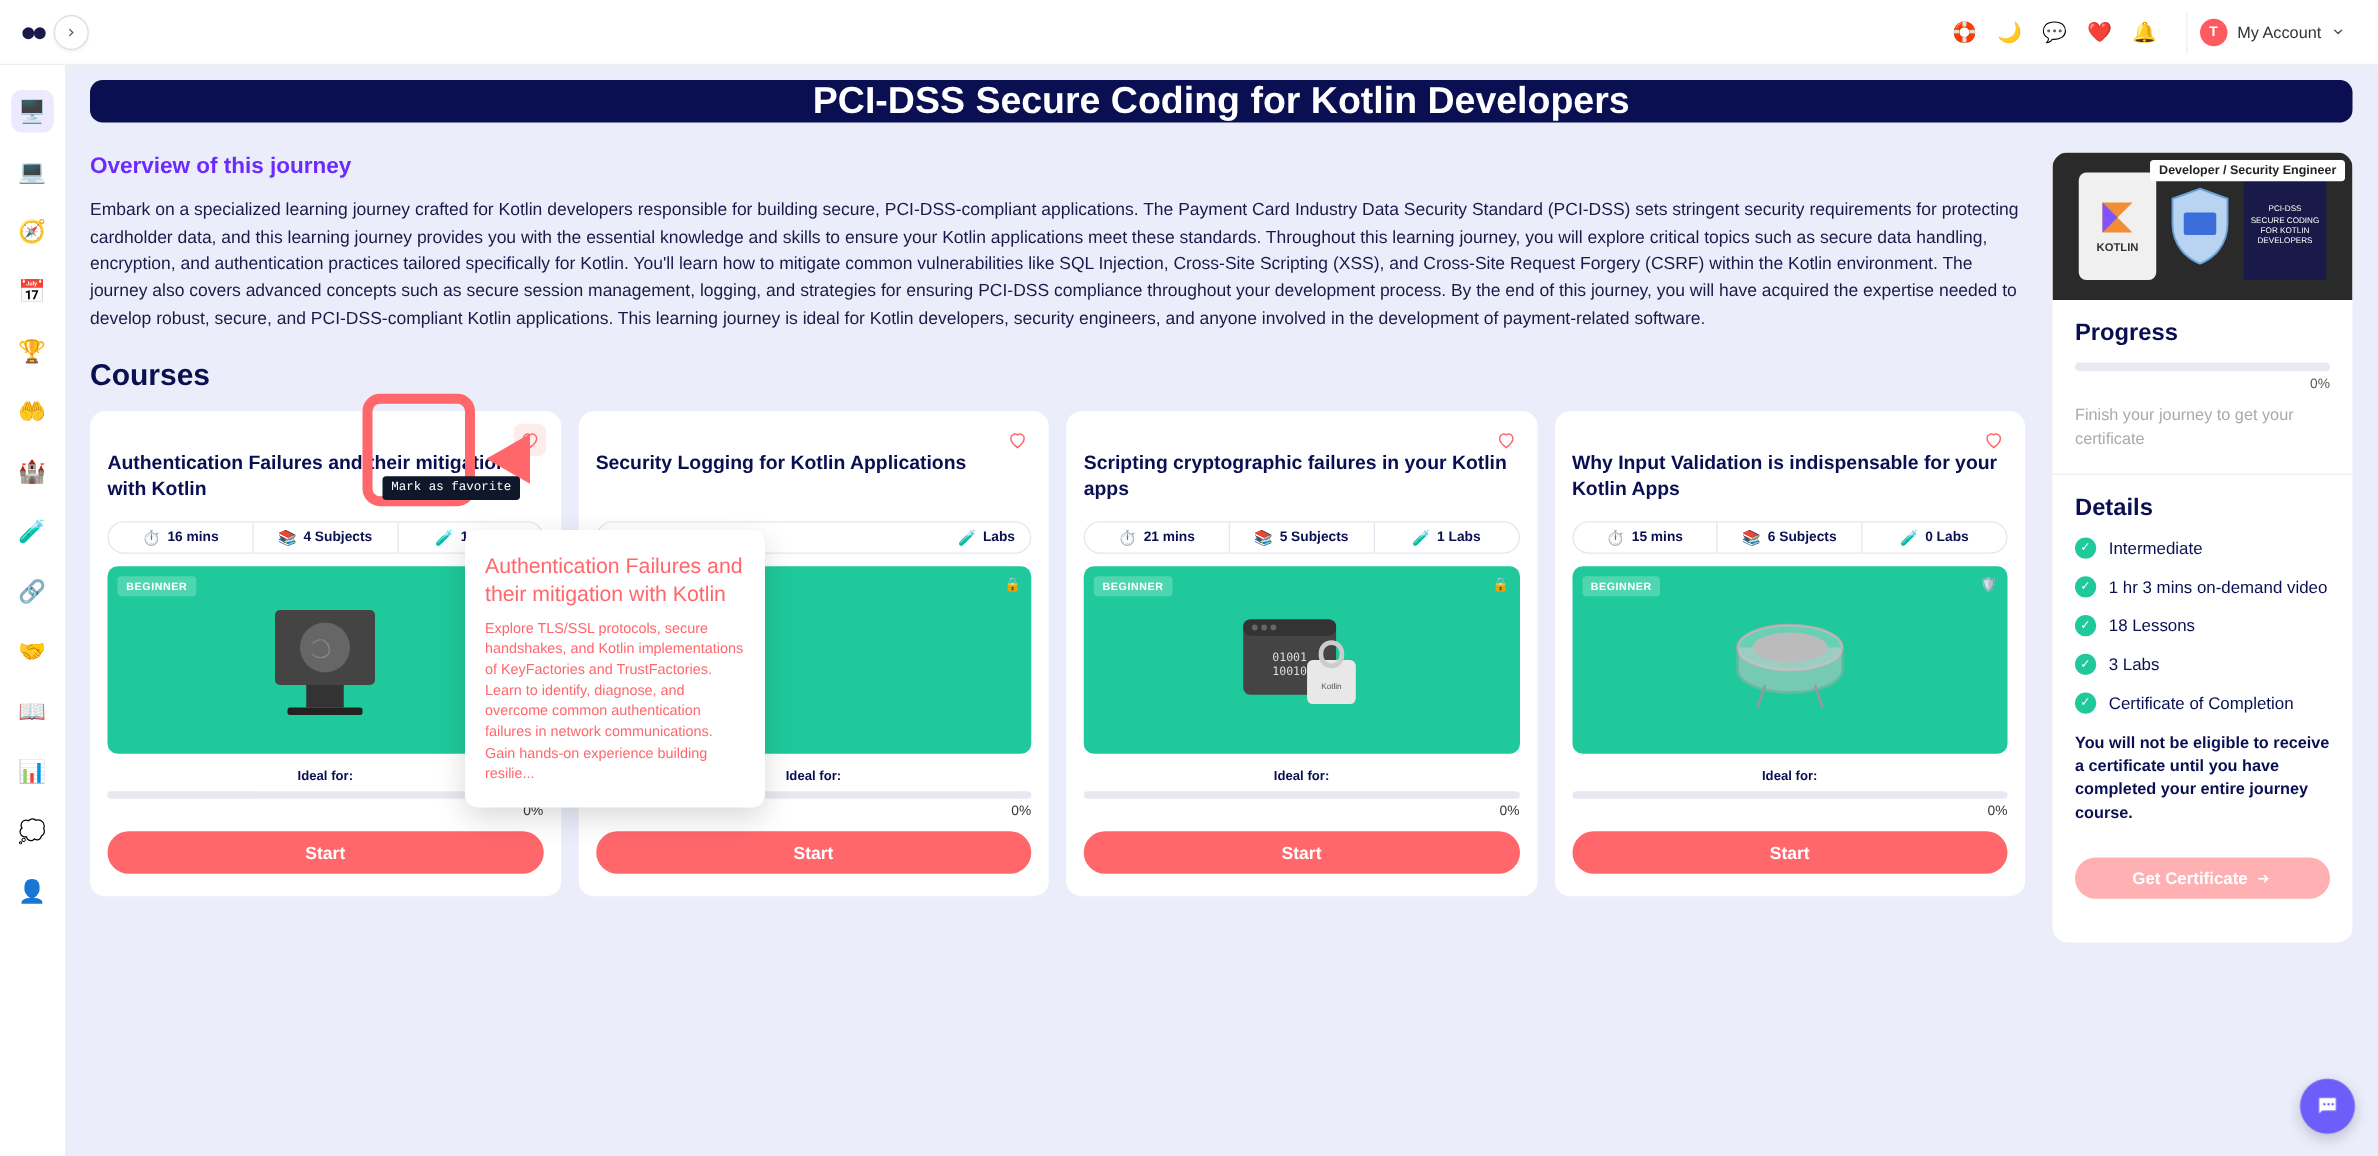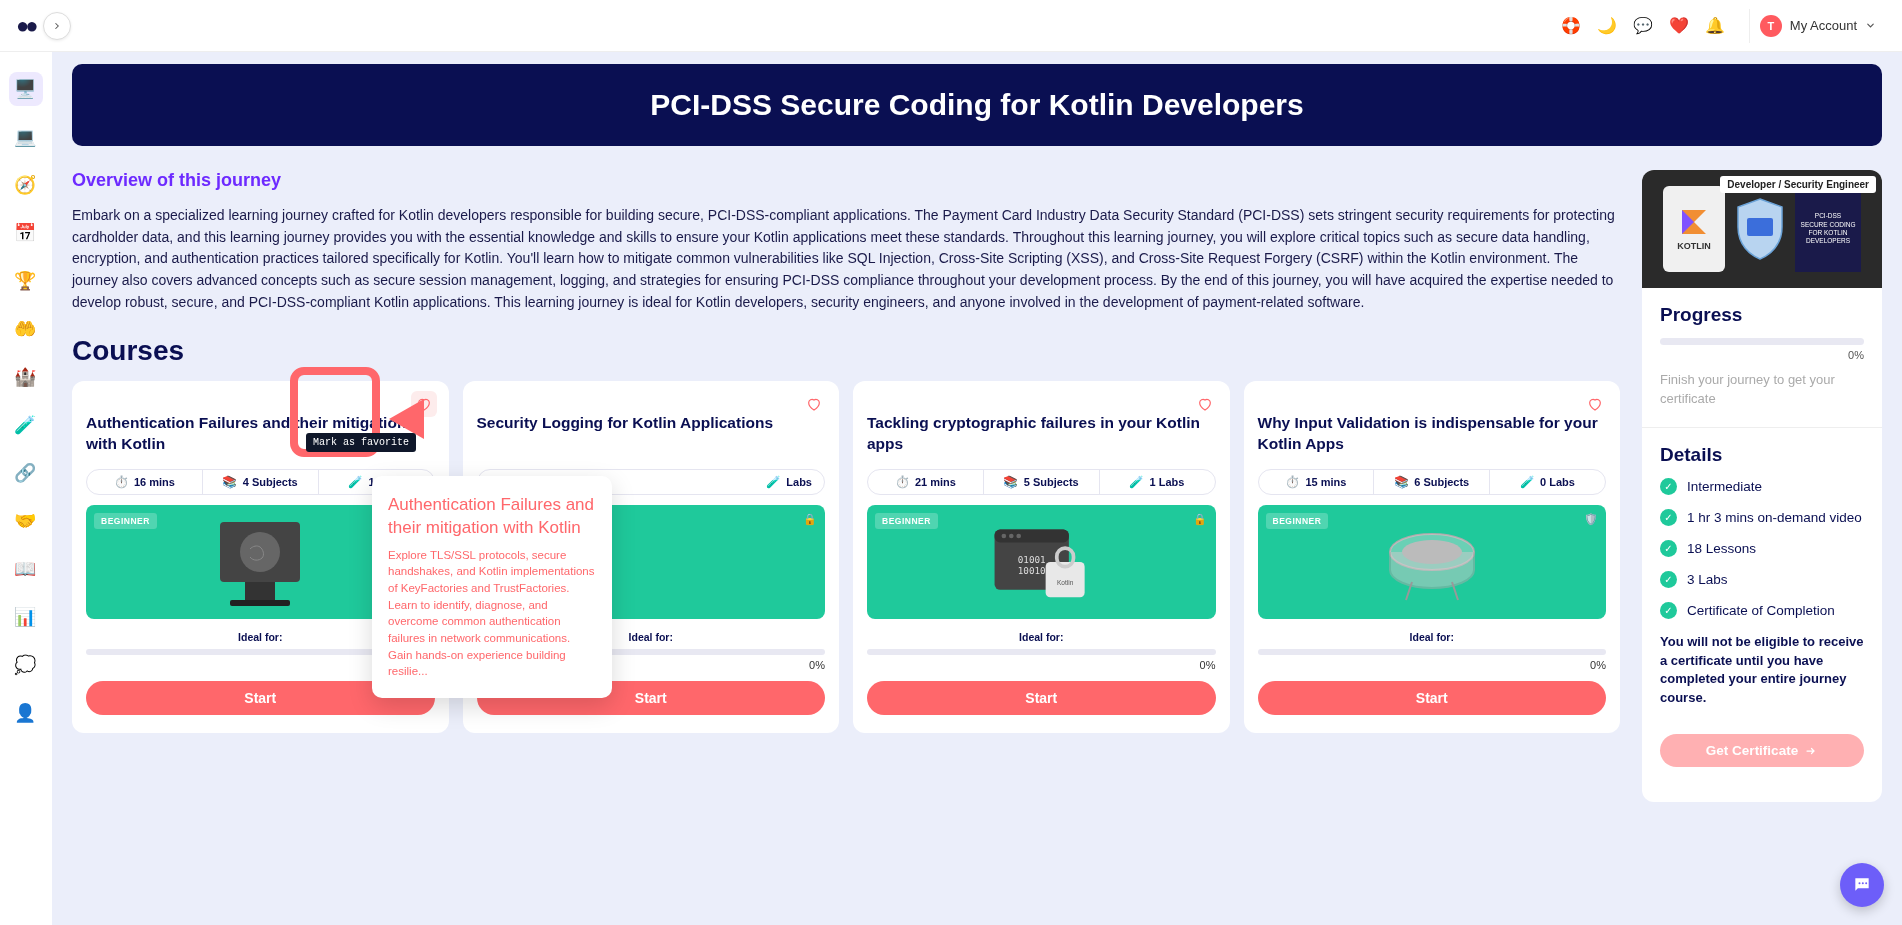--- a/index.html
+++ b/index.html
@@ -16,43 +16,43 @@
 .avatar { width: 22px; height: 22px; border-radius: 50%; background: #ff5a5f; color: #fff; display: flex; align-items: center; justify-content: center; font-size: 11px; font-weight: 600; }
 .account-txt { font-size: 13px; color: #333; }
 
 
 .left-sidebar { position: fixed; top: 52px; left: 0; bottom: 0; width: 52px; background: #fff; display: flex; flex-direction: column; align-items: center; padding-top: 20px; gap: 14px; z-index: 50; }
 .sidebar-icon { width: 34px; height: 34px; border-radius: 8px; display: flex; align-items: center; justify-content: center; cursor: pointer; font-size: 18px; }
 .sidebar-icon.active { background: #ede9fe; }
 
 
 .main { margin-left: 52px; margin-top: 52px; padding: 12px 20px 30px 20px; }
-.title-banner { background: #0a0f52; color: #fff; padding: 24px; border-radius: 10px; text-align: center; margin-bottom: 24px; }
+.title-banner { background: #0a0f52; color: #fff; border-radius: 10px; text-align: center; margin-bottom: 24px; }
 .title-banner h1 { font-size: 30px; font-weight: 800; }
 
 .content-row { display: flex; gap: 22px; align-items: flex-start; }
 .left-col { flex: 1; min-width: 0; }
 .right-col { width: 240px; flex-shrink: 0; }
 
 .overview-h { color: #6d2aff; font-size: 18px; font-weight: 700; margin-bottom: 14px; }
 .overview-p { color: #1a1a4a; font-size: 14px; line-height: 1.55; margin-bottom: 22px; }
-.courses-h { color: #0a0f52; font-size: 28px; font-weight: 800; margin-bottom: 14px; }
+.courses-h { color: #0a0f52; font-size: 24px; font-weight: 800; margin-bottom: 14px; }
 
 
 .course-grid { display: grid; grid-template-columns: repeat(4, 1fr); gap: 14px; }
 .course-card { background: #fff; border-radius: 12px; padding: 14px 14px 18px 14px; position: relative; display: flex; flex-direction: column; }
 .fav-btn { position: absolute; top: 10px; right: 12px; width: 26px; height: 26px; display: flex; align-items: center; justify-content: center; border-radius: 6px; cursor: pointer; }
 .fav-btn.highlighted { background: #fdecec; }
 .fav-heart { width: 16px; height: 16px; }
 .course-title { color: #0a0f52; font-size: 15.5px; font-weight: 700; line-height: 1.35; margin-top: 18px; margin-bottom: 12px; min-height: 44px; }
 .stats-row { display: flex; border: 1px solid #e5e5f0; border-radius: 20px; overflow: hidden; margin-bottom: 10px; }
 .stat { flex: 1; display: flex; align-items: center; justify-content: center; gap: 5px; padding: 5px 4px; font-size: 11px; font-weight: 600; color: #0a0f52; border-left: 1px solid #e5e5f0; }
 .stat:first-child { border-left: none; }
 .stat-ico { font-size: 12px; }
-.thumb { height: 114px; background: #1fc99b; border-radius: 8px; position: relative; overflow: hidden; display: flex; align-items: center; justify-content: center; }
+.thumb { height: 150px; background: #1fc99b; border-radius: 8px; position: relative; overflow: hidden; display: flex; align-items: center; justify-content: center; }
 .thumb-badge { position: absolute; top: 8px; left: 8px; background: rgba(255,255,255,0.22); color: #fff; font-size: 8.5px; font-weight: 700; padding: 3px 7px; border-radius: 3px; letter-spacing: 0.5px; }
 .thumb-lock { position: absolute; top: 8px; right: 8px; color: #fff; font-size: 11px; }
 .thumb-art { width: 130px; height: 110px; display: flex; align-items: center; justify-content: center; }
 .ideal-row { text-align: center; font-size: 10.5px; color: #0a0f52; margin-top: 12px; margin-bottom: 6px;}
 .ideal-row b { font-weight: 700; }
 .prog-bar { height: 6px; background: #e8e8f2; border-radius: 4px; margin-bottom: 4px; }
 .prog-pct { text-align: right; font-size: 11px; color: #333; margin-bottom: 10px; }
 .start-btn { background: #ff676b; color: #fff; border: none; border-radius: 20px; padding: 9px; font-size: 14px; font-weight: 600; cursor: pointer; width: 100%; }
 
 
@@ -207,21 +207,21 @@
           <div class="prog-pct">0%</div>
           <button class="start-btn">Start</button>
         </div>
 
         <div class="course-card">
           <div class="fav-btn">
             <svg class="fav-heart" viewBox="0 0 24 24">
                 <path d="M12 21s-8-5.3-8-11a5 5 0 0 1 8-4 5 5 0 0 1 8 4c0 5.7-8 11-8 11z" fill="none" stroke="#ff676b" stroke-width="1.8"></path>
               </svg>
           </div>
-          <div class="course-title">Tackling cryptographic failures in your Kotlin apps</div>
+          <div class="course-title">Scripting cryptographic failures in your Kotlin apps</div>
           <div class="stats-row">
             <div class="stat">
                 <span class="stat-ico">⏱️</span>
                 <span>21 mins</span>
               </div>
             <div class="stat">
                 <span class="stat-ico">📚</span>
                 <span>5 Subjects</span>
               </div>
             <div class="stat">

